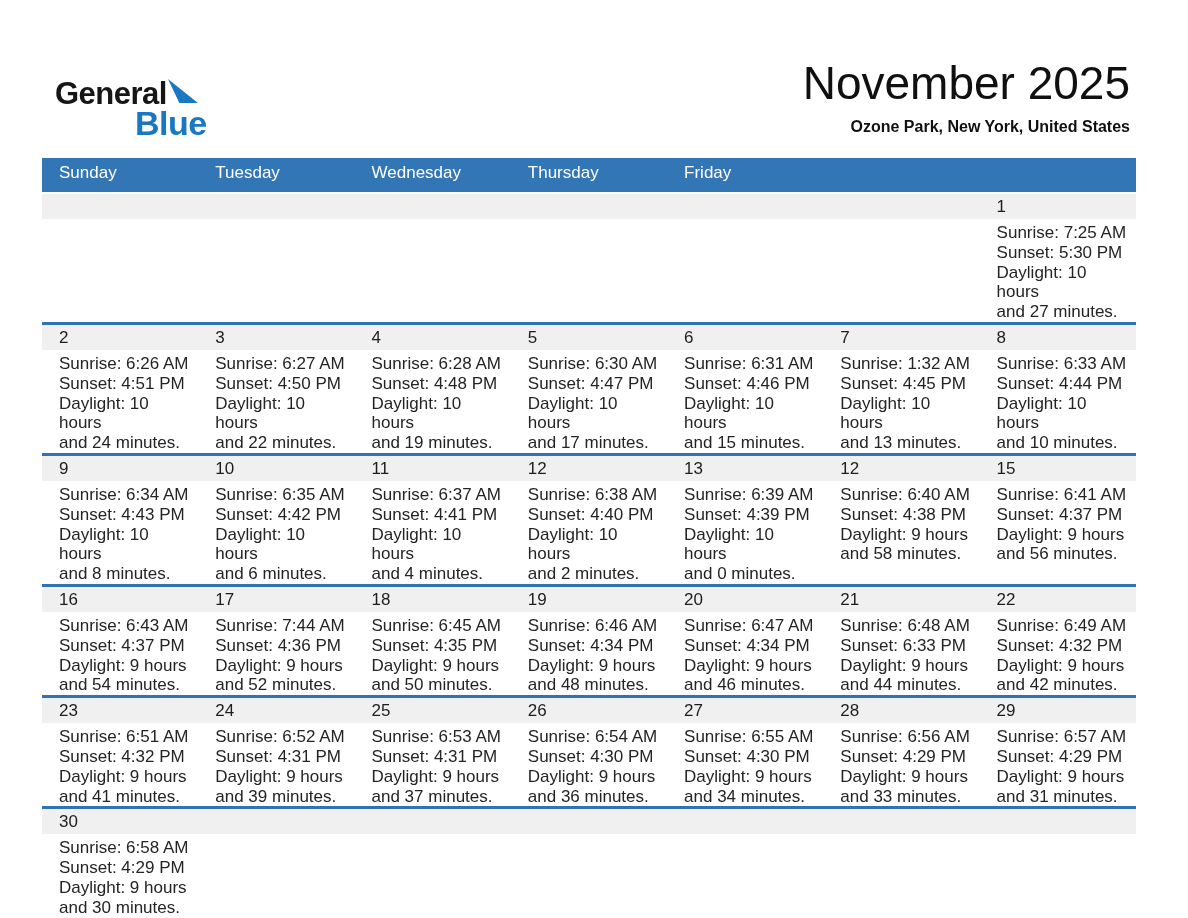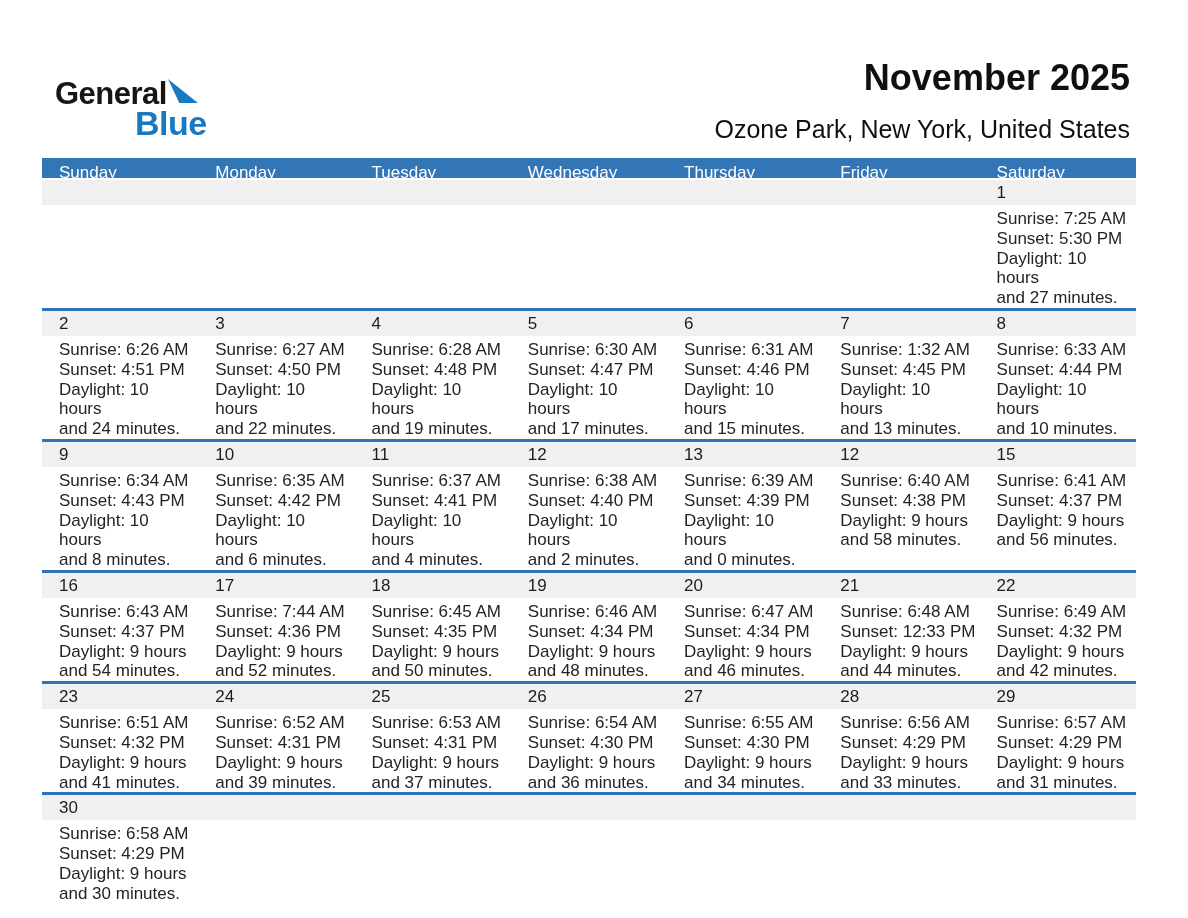--- a/index.html
+++ b/index.html
@@ -24,25 +24,25 @@
     background: #1878C2;
     clip-path: polygon(0 0, 100% 100%, 38% 100%);
   }
   .logo-blue {
     font-size: 34px; font-weight: 600; color: #1878C2;
     letter-spacing: -0.5px; line-height: 1;
     margin-left: 80px; margin-top: -3px;
   }
   
   .titles { position: absolute; right: 58px; top: 58px; text-align: right; }
-  .month-title { font-size: 36px; font-weight: 700; color: #101010; line-height: 1.1; }
-  .location { font-size: 25px; font-weight: 400; color: #101010; margin-top: 17px; }
+  .month-title { font-size: 46px; font-weight: 400; color: #101010; line-height: 1.1; }
+  .location { font-size: 16px; font-weight: 700; color: #101010; margin-top: 9px; }
   
   .calendar { position: absolute; left: 42px; top: 158px; width: 1094px; }
-  .cal-header { display: flex; background: #3376B6; height: 20px; }
+  .cal-header { display: flex; background: #3376B6; height: 34px; }
   .hcell {
     width: 156.28px; flex: 0 0 auto;
     color: #ffffff; font-size: 17px; line-height: 30px;
     padding-left: 17px;
   }
   .week { display: flex; min-height: 107px; border-top: 3px solid #2E74B5; background: #ffffff; }
   .week.first { border-top: none; margin-top: 2px; }
   .cell { width: 156.28px; flex: 0 0 auto; }
   .band {
     height: 25px; background: #F0F0F0;
@@ -68,26 +68,24 @@
   </div>
 
   <div class="titles">
     <div class="month-title">November 2025</div>
     <div class="location">Ozone Park, New York, United States</div>
   </div>
 
   <div class="calendar">
     <div class="cal-header" id="cal-header">
         <div class="hcell">Sunday</div>
-        <div class="hcell">Monday</div>
         <div class="hcell">Tuesday</div>
         <div class="hcell">Wednesday</div>
         <div class="hcell">Thursday</div>
         <div class="hcell">Friday</div>
-        <div class="hcell">Saturday</div>
       </div>
     <div id="cal-body">
         <div class="week first">
           <div class="cell">
             <div class="band"></div>
           </div>
           <div class="cell">
             <div class="band"></div>
           </div>
           <div class="cell">
@@ -285,21 +283,21 @@
               <div>Sunrise: 6:47 AM</div>
               <div>Sunset: 4:34 PM</div>
               <div>Daylight: 9 hours</div>
               <div>and 46 minutes.</div>
             </div>
           </div>
           <div class="cell">
             <div class="band">21</div>
             <div class="cell-body">
               <div>Sunrise: 6:48 AM</div>
-              <div>Sunset: 12:33 PM</div>
+              <div>Sunset: 6:33 PM</div>
               <div>Daylight: 9 hours</div>
               <div>and 44 minutes.</div>
             </div>
           </div>
           <div class="cell">
             <div class="band">22</div>
             <div class="cell-body">
               <div>Sunrise: 6:49 AM</div>
               <div>Sunset: 4:32 PM</div>
               <div>Daylight: 9 hours</div>

